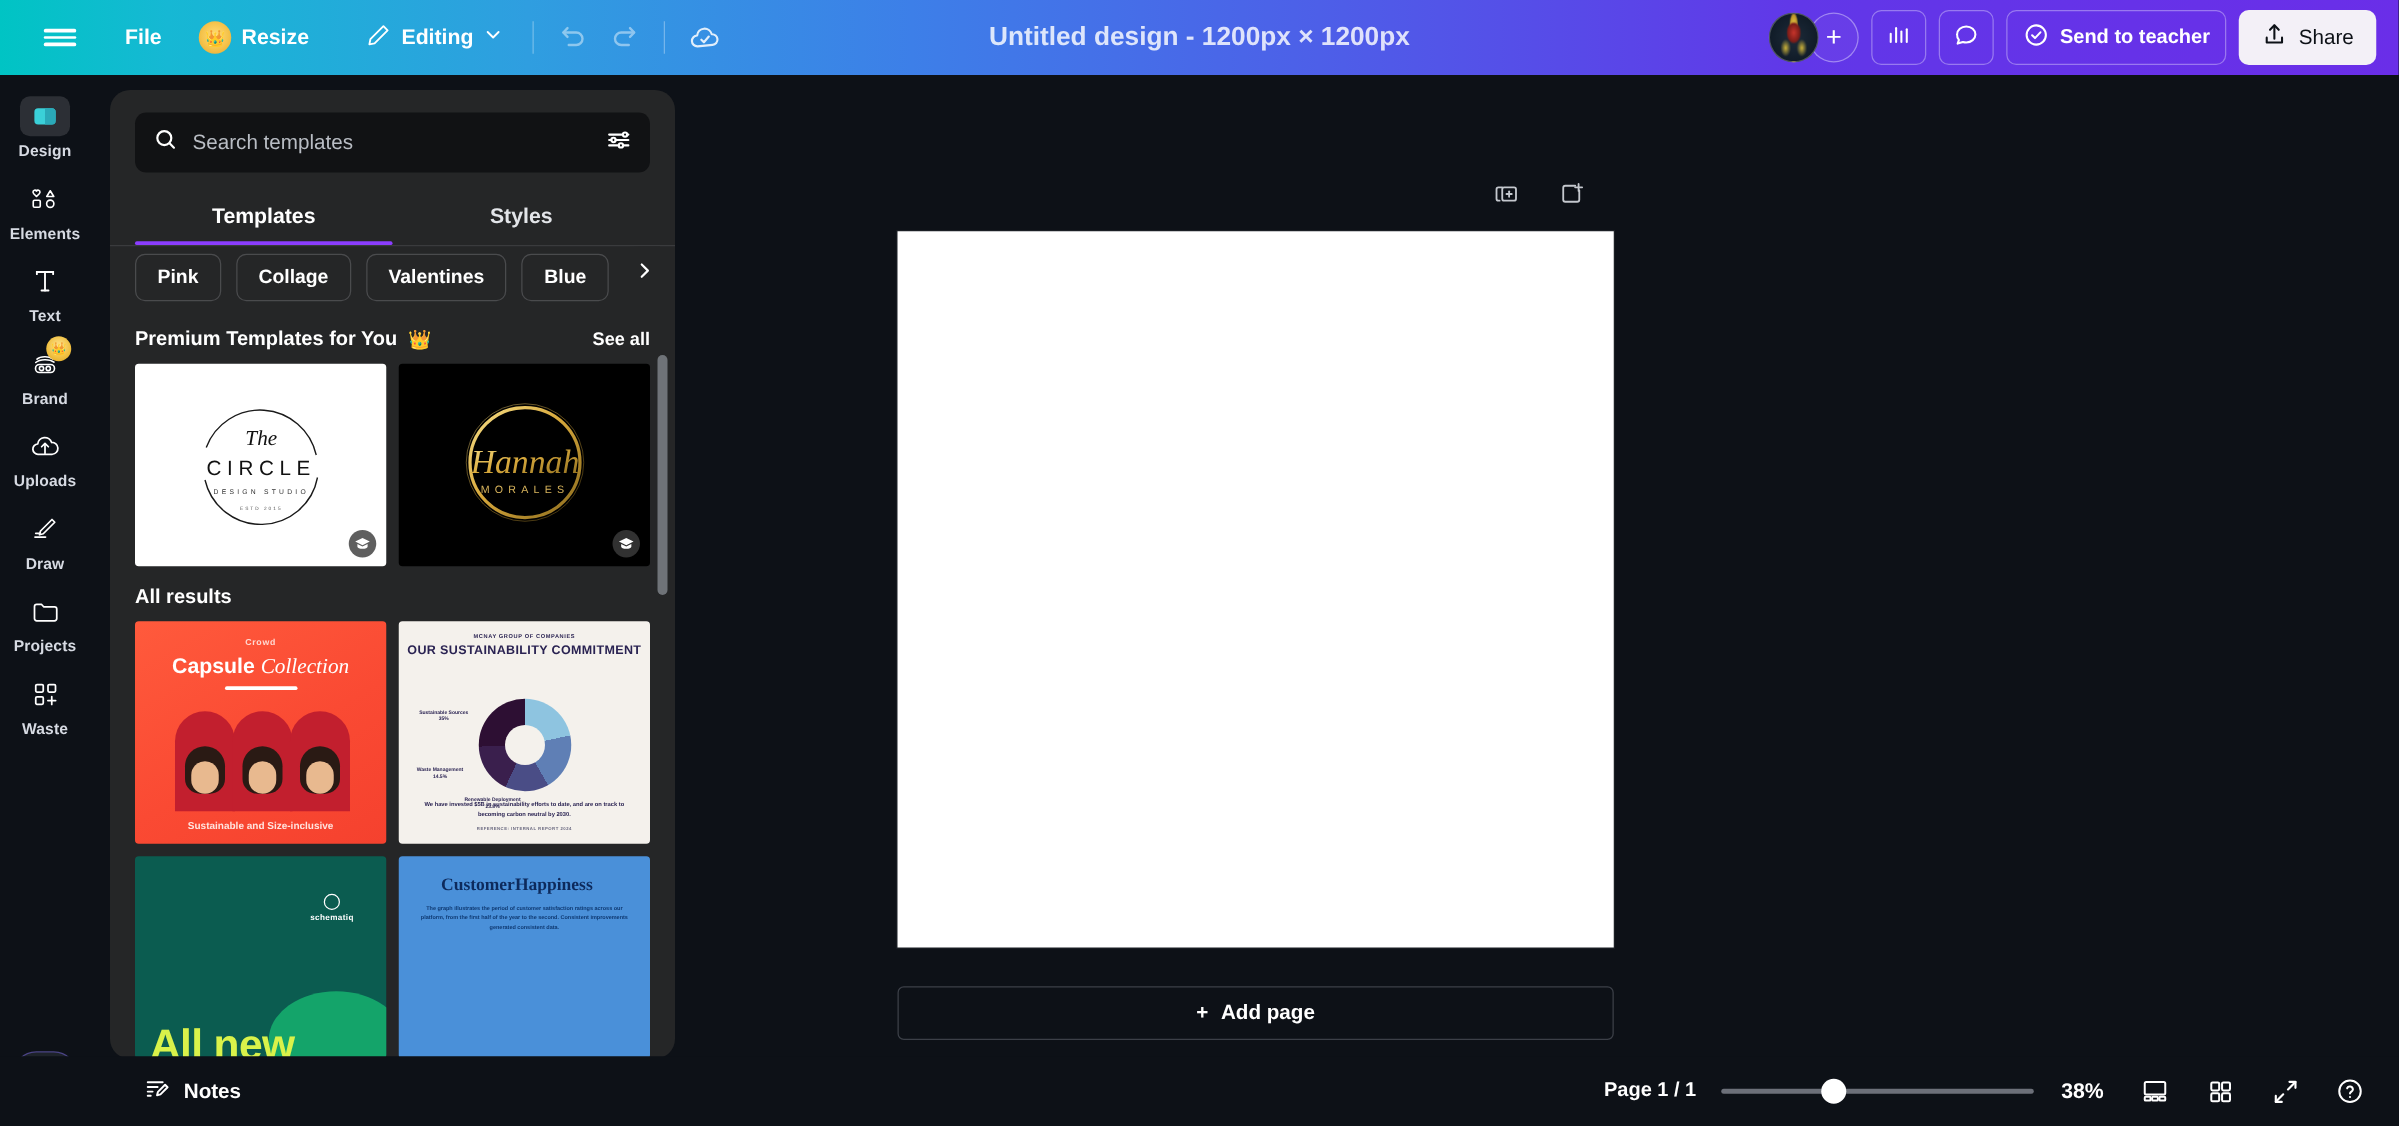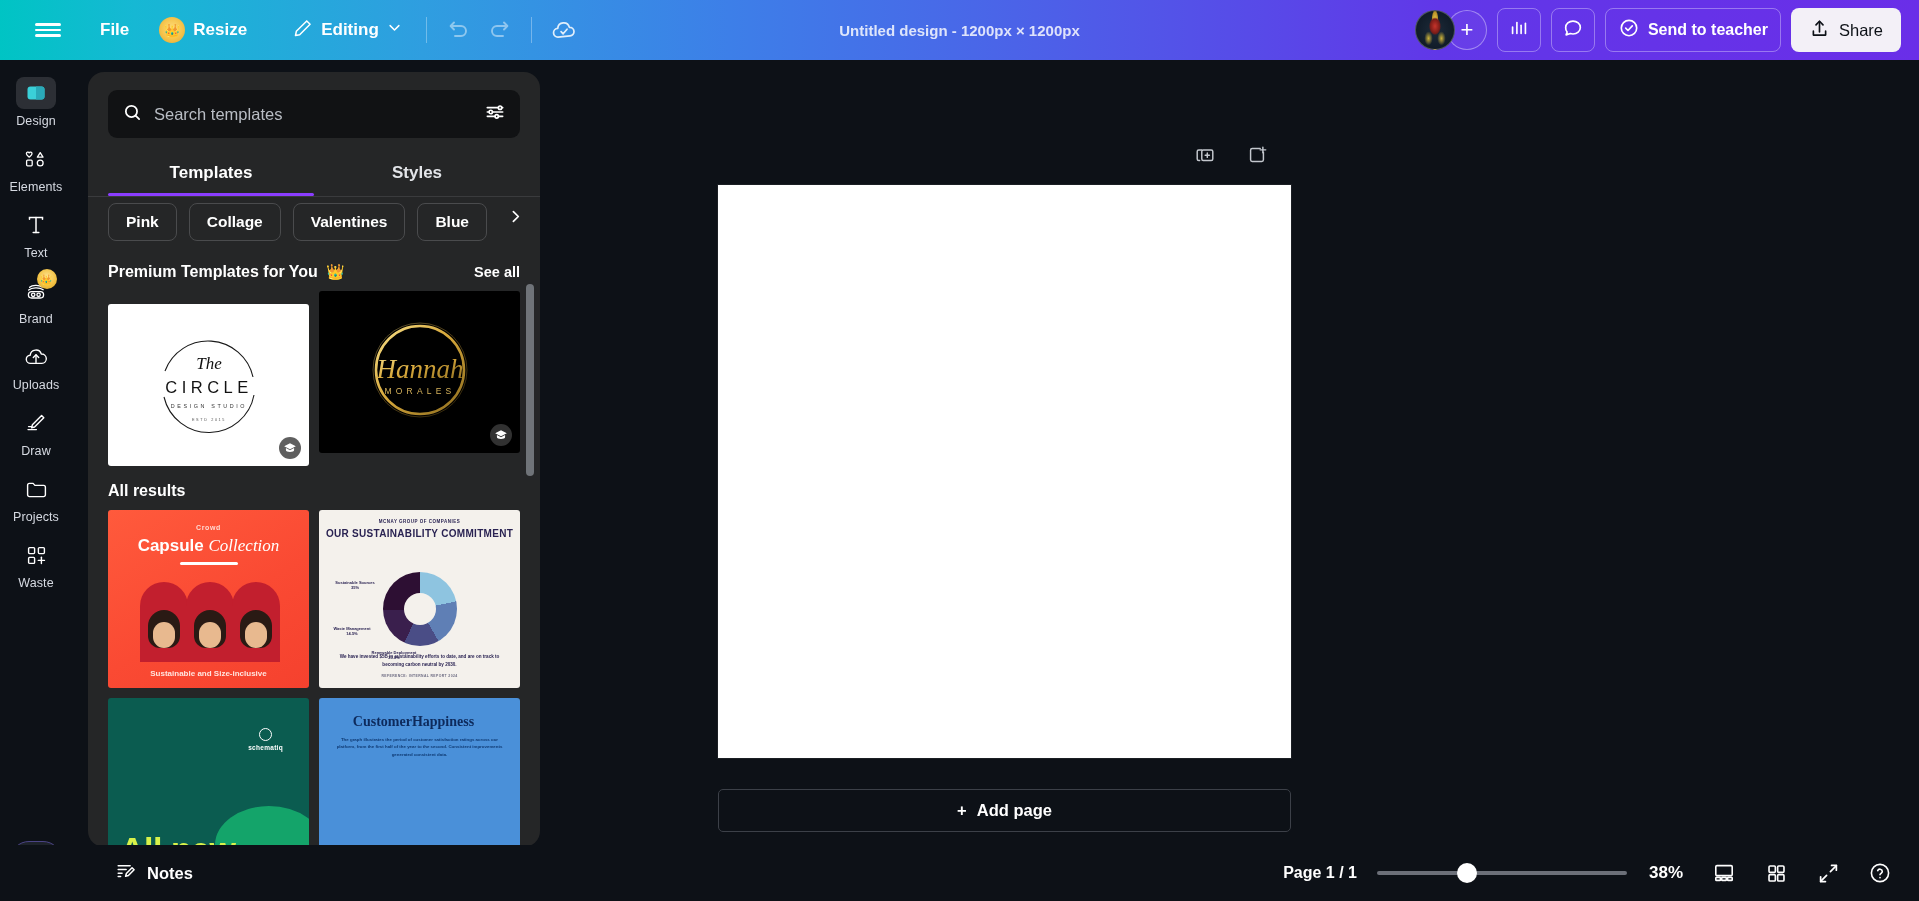--- a/index.html
+++ b/index.html
@@ -42,21 +42,21 @@
     width: 40px; height: 40px; display:flex; align-items:center; justify-content:center;
     cursor:pointer; border-radius: 8px;
   }
   #undo-btn, #redo-btn { opacity: 0.45; }
   #doc-title {
     position: absolute; left: 0; right: 0; top: 0; height: 60px;
     display: flex; align-items: center; justify-content: center;
     pointer-events: none;
   }
   #doc-title-text {
-    color: rgba(255,255,255,0.82); font-size: 15px; font-weight: 700;
+    color: rgba(255,255,255,0.82); font-size: 21px; font-weight: 700;
     pointer-events: auto; cursor: text; padding: 6px 12px; border-radius: 6px;
   }
   #tb-right {
     position: absolute; right: 18px; top: 0; height: 60px;
     display: flex; align-items: center; gap: 10px;
   }
   #avatar-group { display:flex; align-items:center; }
   #avatar {
     width: 40px; height: 40px; border-radius: 50%;
     background:
@@ -103,21 +103,21 @@
     display:flex; flex-direction: column; align-items:center; gap: 5px;
     cursor:pointer; border-radius: 10px; position: relative;
   }
   .rail-ico {
     width: 40px; height: 32px; border-radius: 8px;
     display:flex; align-items:center; justify-content:center;
     position: relative;
   }
   .rail-item.active .rail-ico { background: rgba(255,255,255,0.13); }
   .rail-label {
-    color: #d6dae2; font-size: 12.5px; font-weight: 400; letter-spacing: .1px;
+    color: #d6dae2; font-size: 12.5px; font-weight: 700; letter-spacing: .1px;
   }
   .rail-crown {
     position:absolute; right: -1px; top: -6px;
     width: 20px; height: 20px; border-radius: 50%;
     background: radial-gradient(circle at 50% 40%, #ffe493 0%, #f0bf3f 60%, #d9a425 100%);
     display:flex; align-items:center; justify-content:center; font-size: 10px;
   }
   #magic-btn {
     position: absolute; bottom: 22px; left: 50%; transform: translateX(-50%);
     width: 52px; height: 38px; border-radius: 19px;
@@ -187,21 +187,21 @@
   }
   .tpl.tall { height: 178px; }
   .grad-badge {
     position:absolute; right: 8px; bottom: 7px;
     width: 22px; height: 22px; border-radius: 50%;
     background: rgba(60,60,60,0.82);
     display:flex; align-items:center; justify-content:center;
   }
 
   
-  .t-circle { background:#fff; display:flex; align-items:center; justify-content:center;margin-top:13px; }
+  .t-circle { background:#fff; display:flex; align-items:center; justify-content:center; }
   .t-hannah { background:#000; display:flex; align-items:center; justify-content:center; }
   .t-capsule { background: linear-gradient(150deg,#ff5a3c 0%,#fa4a33 55%,#f5412e 100%); position:relative; }
   .t-sustain { background:#f4f1ec; position:relative; }
   .t-green { background:#0b5c50; position:relative; }
   .t-blue { background:#4a90d9; position:relative; }
 
   .cap-brand { position:absolute; top: 14px; left:0; right:0; text-align:center; color:#ffd9d2; font-size:7px; font-weight:700; letter-spacing:.6px;}
   .cap-title { position:absolute; top: 26px; left:0; right:0; text-align:center; color:#fff; font-size:17px; font-weight:700;}
   .cap-title i { font-style: italic; font-weight: 400; font-family:"Liberation Serif", serif;}
   .cap-underline { position:absolute; top:52px; left:50%; transform:translateX(-50%); width:58px; height:3px; background:#fff; border-radius:3px;}

